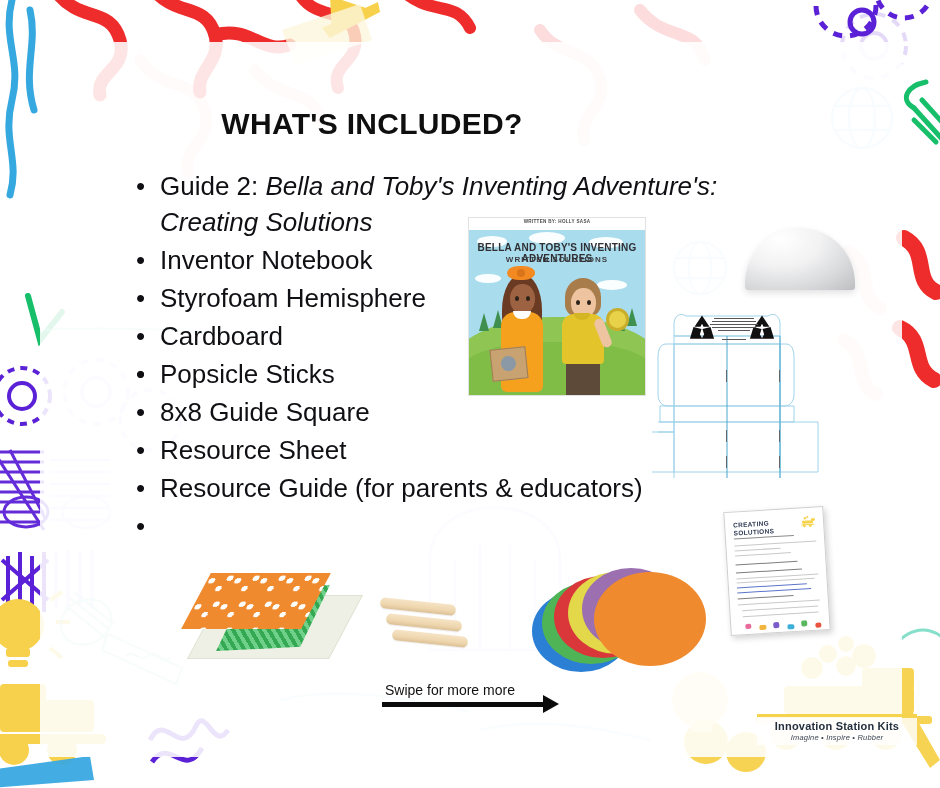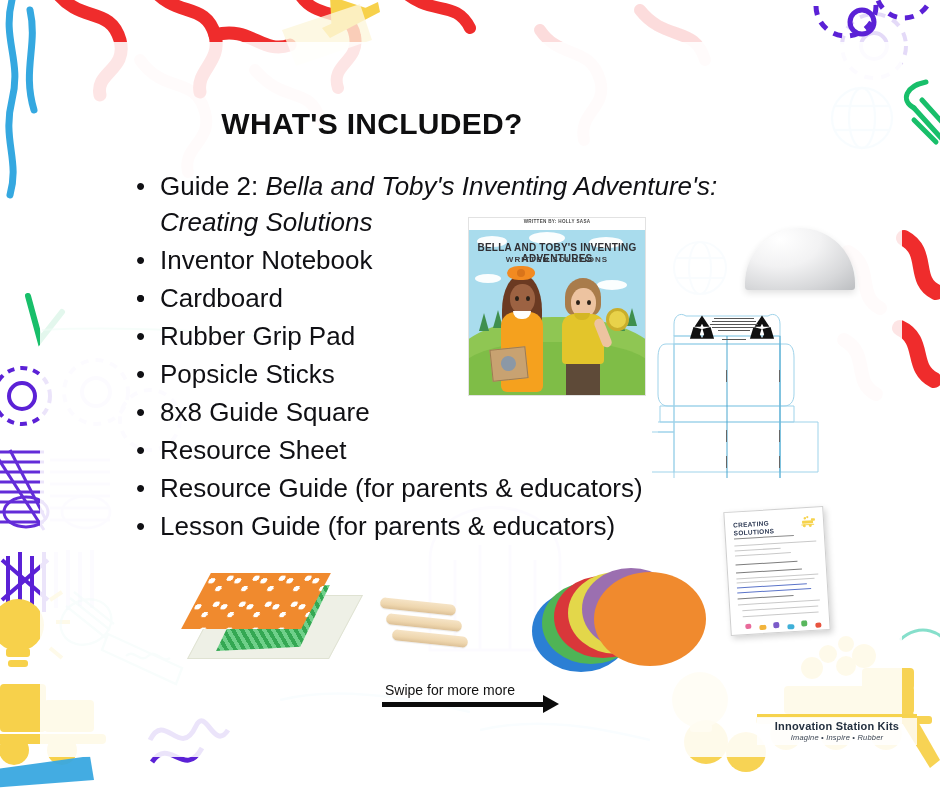--- a/index.html
+++ b/index.html
@@ -369,42 +369,42 @@
     <div class="title">WHAT'S INCLUDED?</div>
 
     <ul class="list">
       <li class="wrap">
         <span class="bullet">•</span><span>Guide 2: </span><span class="booktitle">Bella and Toby's Inventing Adventure's: Creating Solutions</span>
       </li>
       <li>
         <span class="bullet">•</span><span>Inventor Notebook</span>
       </li>
       <li>
+        <span class="bullet">•</span><span>Styrofoam Hemisphere</span>
+      </li>
+      <li>
+        <span class="bullet">•</span><span>Cardboard</span>
+      </li>
+      <li>
         <span class="bullet">•</span>
       </li>
       <li>
-        <span class="bullet">•</span><span>Cardboard</span>
-      </li>
-      <li>
-        <span class="bullet">•</span><span>Rubber Grip Pad</span>
-      </li>
-      <li>
         <span class="bullet">•</span><span>Popsicle Sticks</span>
       </li>
       <li>
         <span class="bullet">•</span><span>8x8 Guide Square</span>
       </li>
       <li>
         <span class="bullet">•</span><span>Resource Sheet</span>
       </li>
       <li>
         <span class="bullet">•</span><span>Resource Guide (for parents &amp; educators)</span>
       </li>
       <li>
-        <span class="bullet">•</span><span>Lesson Guide (for parents &amp; educators)</span>
+        <span class="bullet">•</span>
       </li>
     </ul>
 
     <div class="book">
       <div class="sky"></div>
       <div class="band"></div>
       <div class="byline">WRITTEN BY: HOLLY SASA</div>
       <div class="cloud" style="left:8px;top:18px;width:30px;height:11px;"></div>
       <div class="cloud" style="left:60px;top:14px;width:36px;height:12px;"></div>
       <div class="cloud" style="left:120px;top:19px;width:34px;height:11px;"></div>

